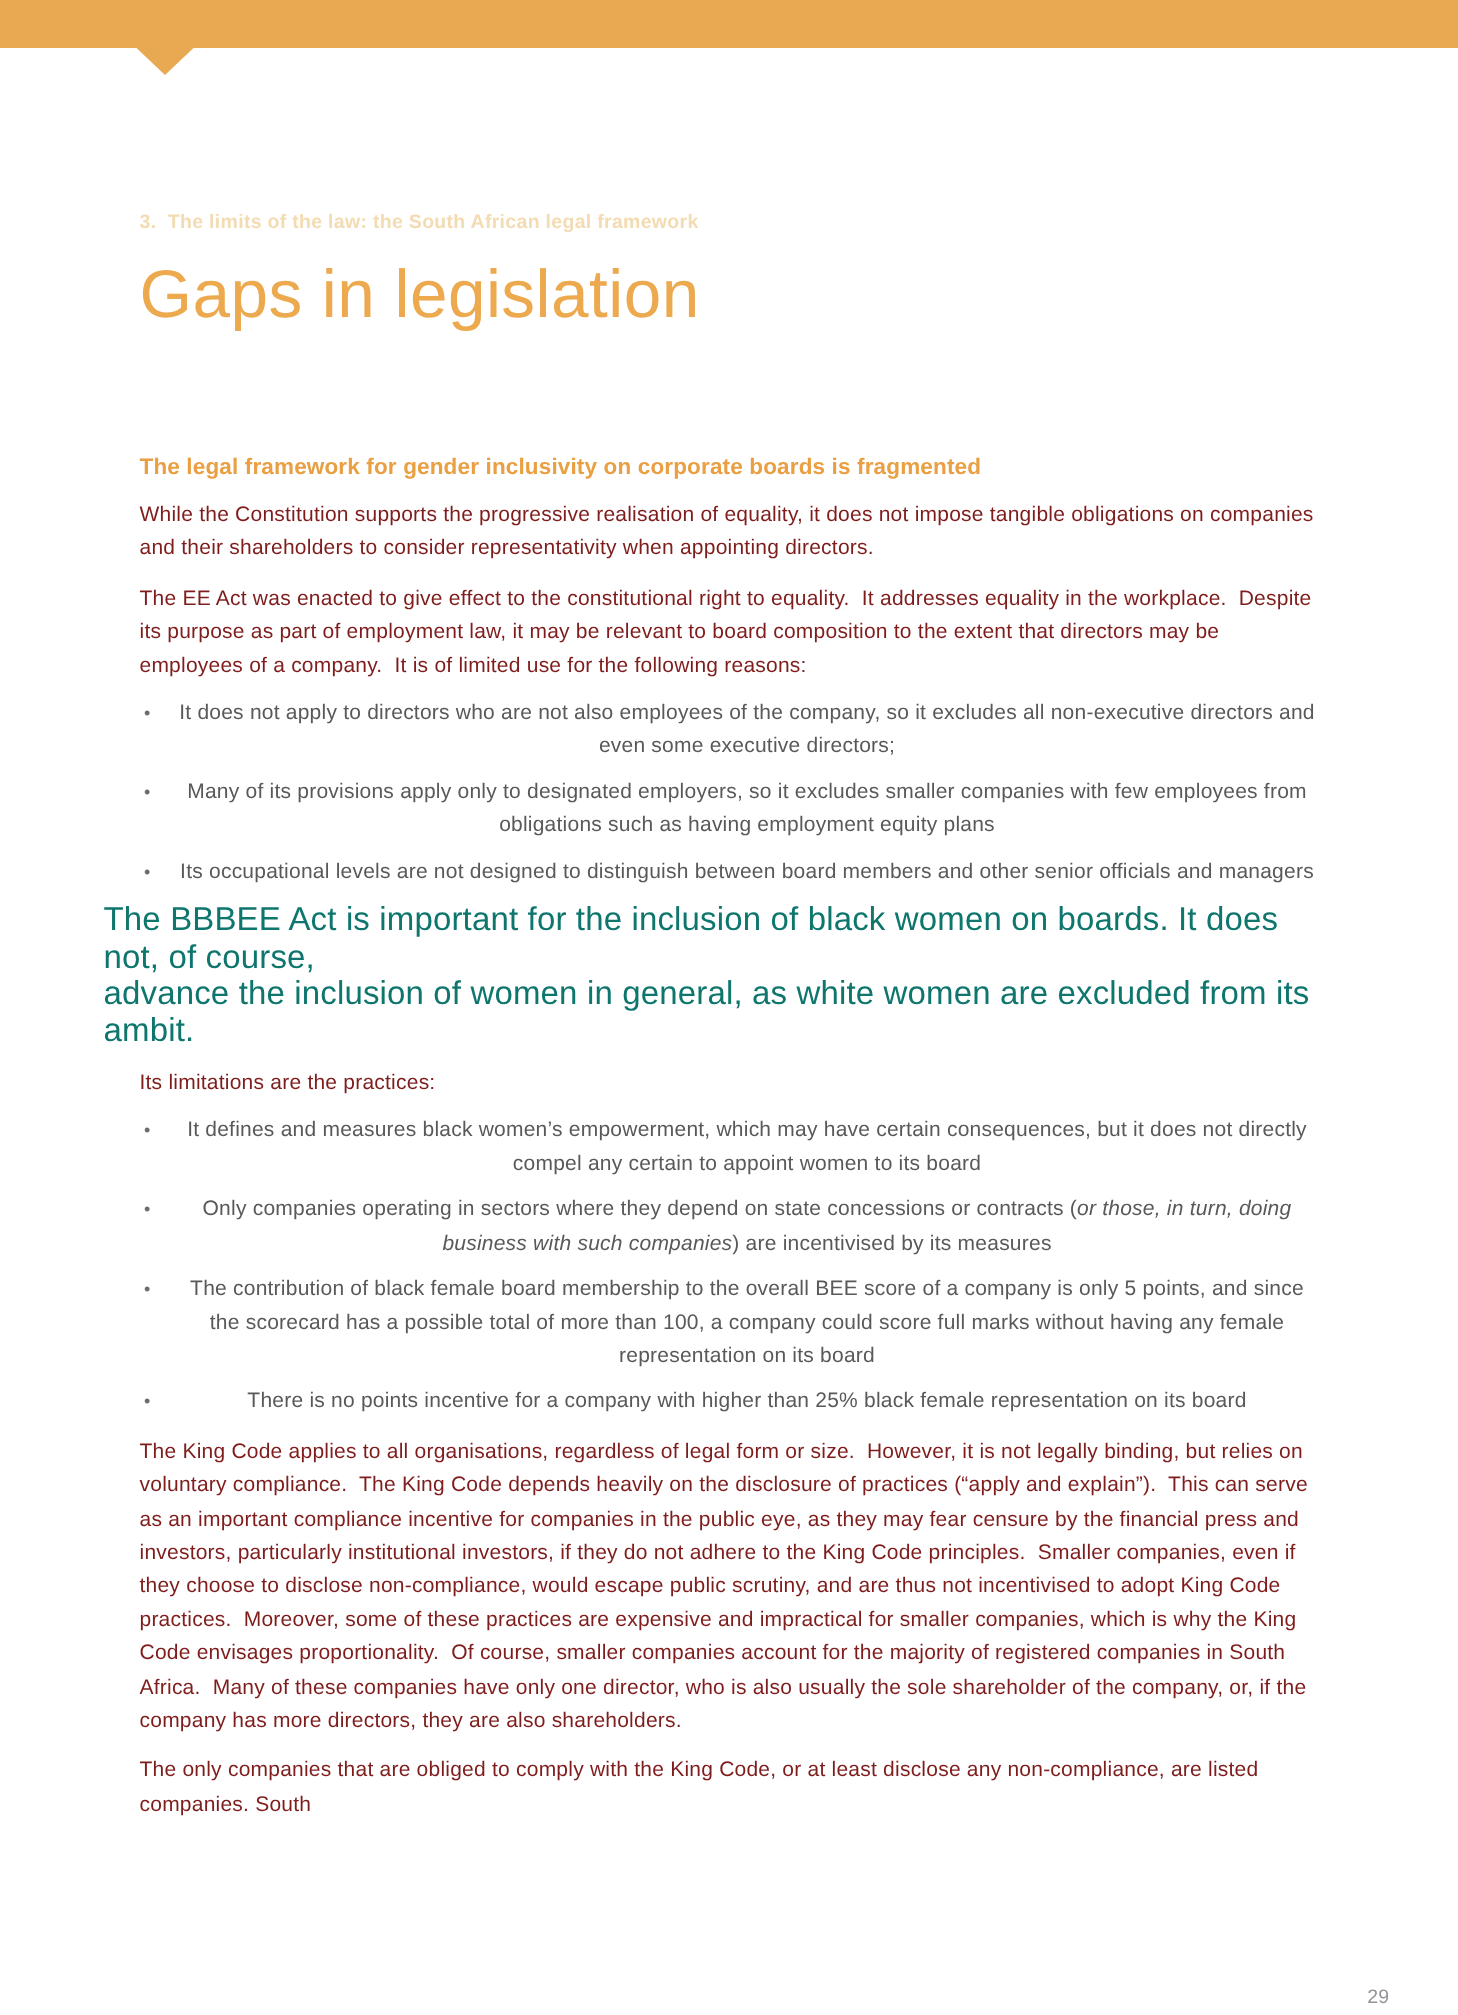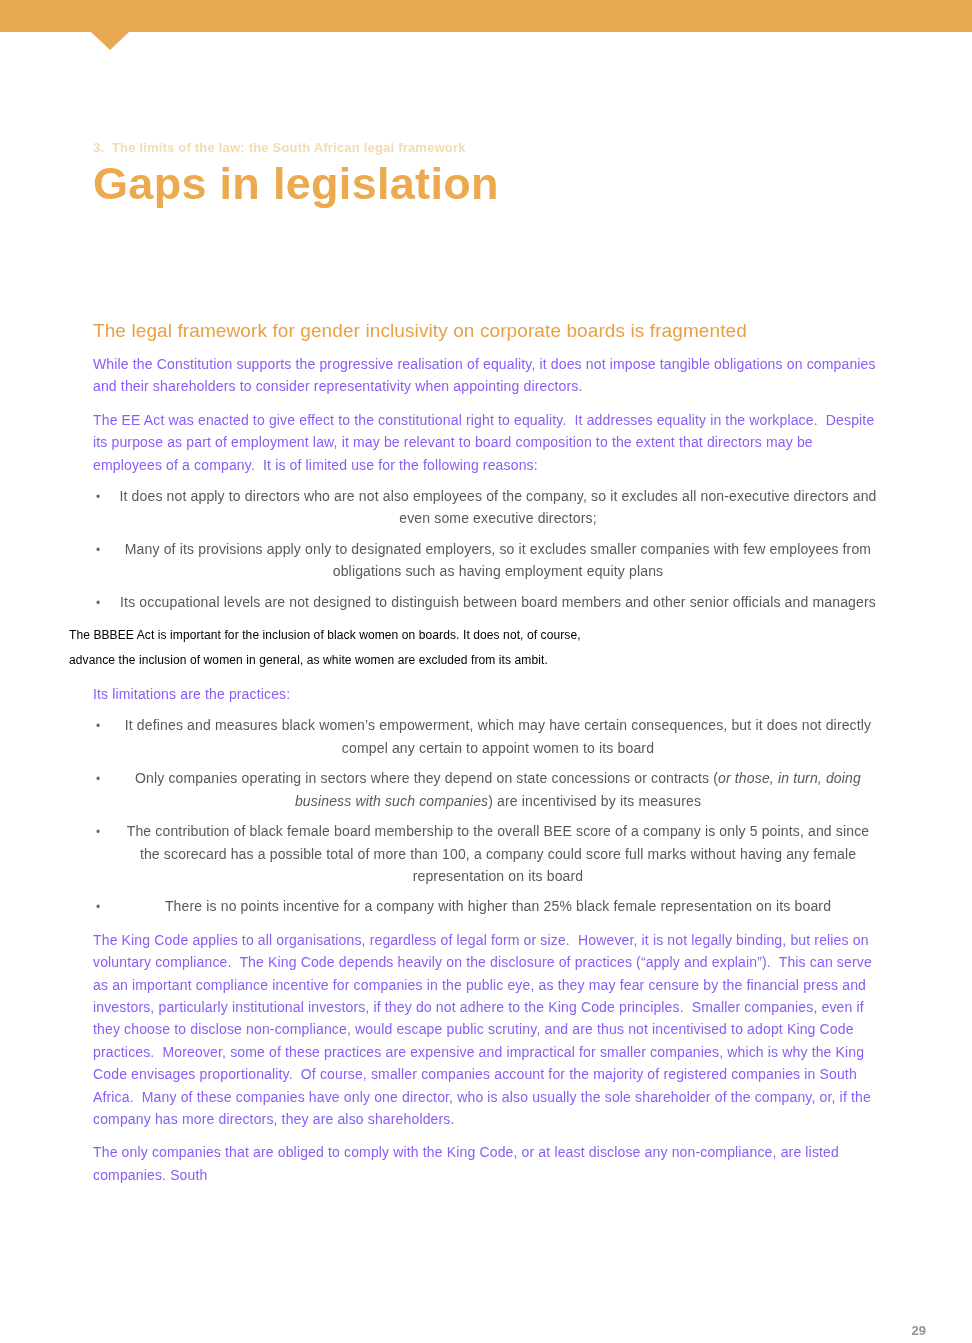--- a/index.html
+++ b/index.html
@@ -34,41 +34,41 @@
   }
   .kicker {
     margin-top: 108px;
     font-size: 13px;
     font-weight: bold;
     letter-spacing: 0.2px;
     color: #F3DBB2;
     white-space: pre-wrap;
   }
   .title {
-    margin-top: 4px;
+    margin-top: 16px;
     font-size: 45px;
     line-height: 49px;
-    font-weight: 700;
+    font-weight: 400;
     letter-spacing: 0.3px;
     color: #ECA94E;
   }
   .title .title-line { display: block; }
   .subhead {
-    margin-top: 112px;
-    font-size: 19px;
-    font-weight: normal;
+    margin-top: 83px;
+    font-size: 15px;
+    font-weight: bold;
     letter-spacing: 0.1px;
     color: #E99F42;
   }
   .body {
     margin-top: 11px;
     font-size: 14px;
     line-height: 22.4px;
     letter-spacing: 0.15px;
-    color: #8b5cf6;
+    color: #7f1d1d;
     white-space: pre-wrap;
   }
   .bullets {
     margin-top: 9px;
     list-style: none;
     text-align: center;
   }
   .bullets li {
     position: relative;
     padding-left: 24px;
@@ -82,31 +82,31 @@
     content: "\2022";
     position: absolute;
     left: 3px; top: 1px;
     font-size: 12px;
     color: #6B6C6E;
   }
   .bullets li em { font-style: italic; }
   .callout {
     margin-top: 10px;
     margin-left: -24px;
-    font-size: 12px;
+    font-size: 22px;
     line-height: 24.5px;
     letter-spacing: 0.1px;
-    color: #000000;
+    color: #0f766e;
   }
   .callout .callout-line { display: block; }
   .pagenum {
     position: absolute;
     right: 46px; bottom: 5px;
     font-size: 13px;
-    font-weight: 700;
+    font-weight: 400;
     color: #939598;
   }
 </style>
 </head>
 <body>
 
 <div class="page">
 
   <header class="topbar"></header>
   <div class="notch"></div>

